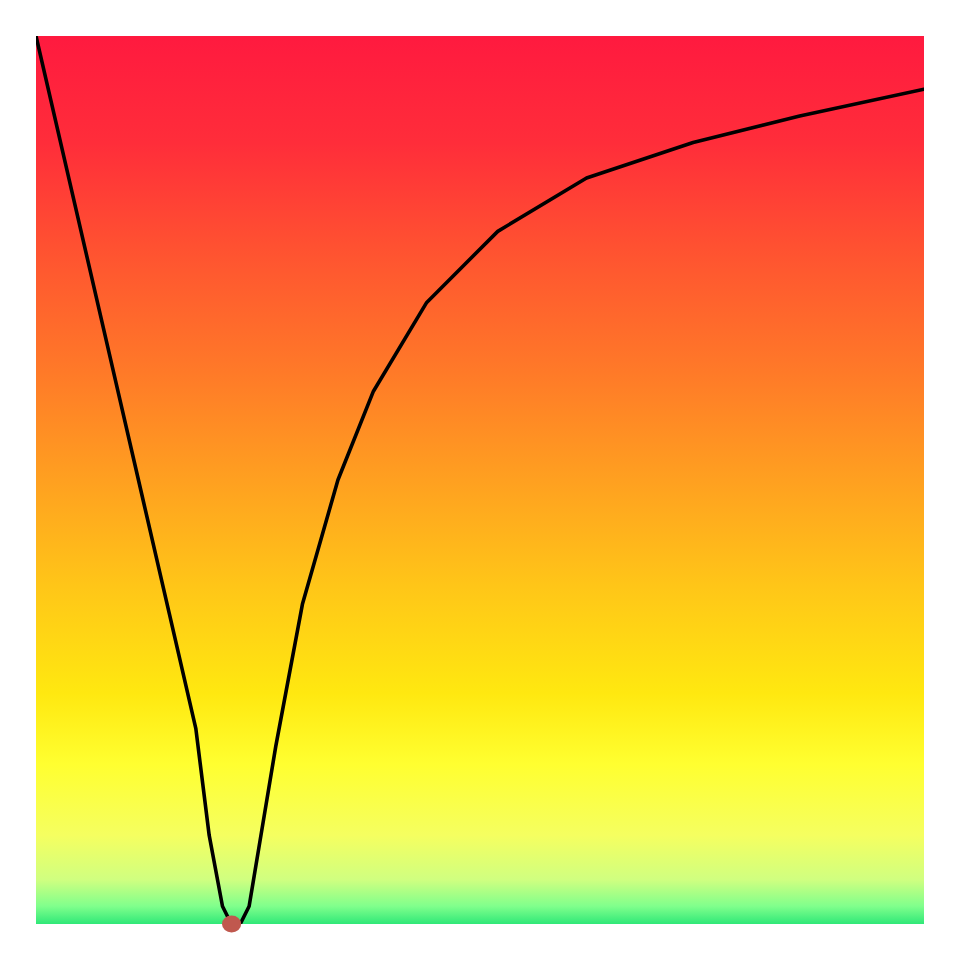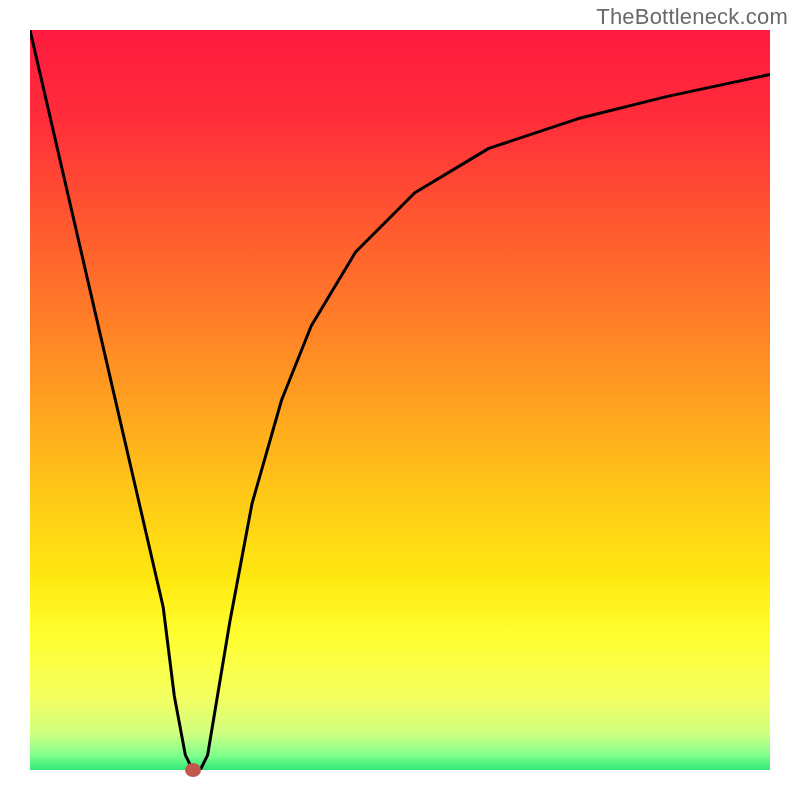--- a/index.html
+++ b/index.html
@@ -55,21 +55,20 @@
     border-radius: 50%;
     transform: translate(-50%, -50%);
     z-index: 20;
   }
 </style>
 </head>
 <body>
 
 <div class="container">
 
-  <div class="watermark">TheBottleneck.com</div>
 
   <div class="plot-frame">
 
     <svg class="gradient-area" viewBox="0 0 740 740" preserveAspectRatio="none">
       <defs>
         <linearGradient id="bg-grad" x1="0" y1="0" x2="0" y2="1">
             <stop offset="0.00%" stop-color="#ff1a3f"></stop>
             <stop offset="12.00%" stop-color="#ff2d3a"></stop>
             <stop offset="25.00%" stop-color="#ff5530"></stop>
             <stop offset="38.00%" stop-color="#ff7a28"></stop>

